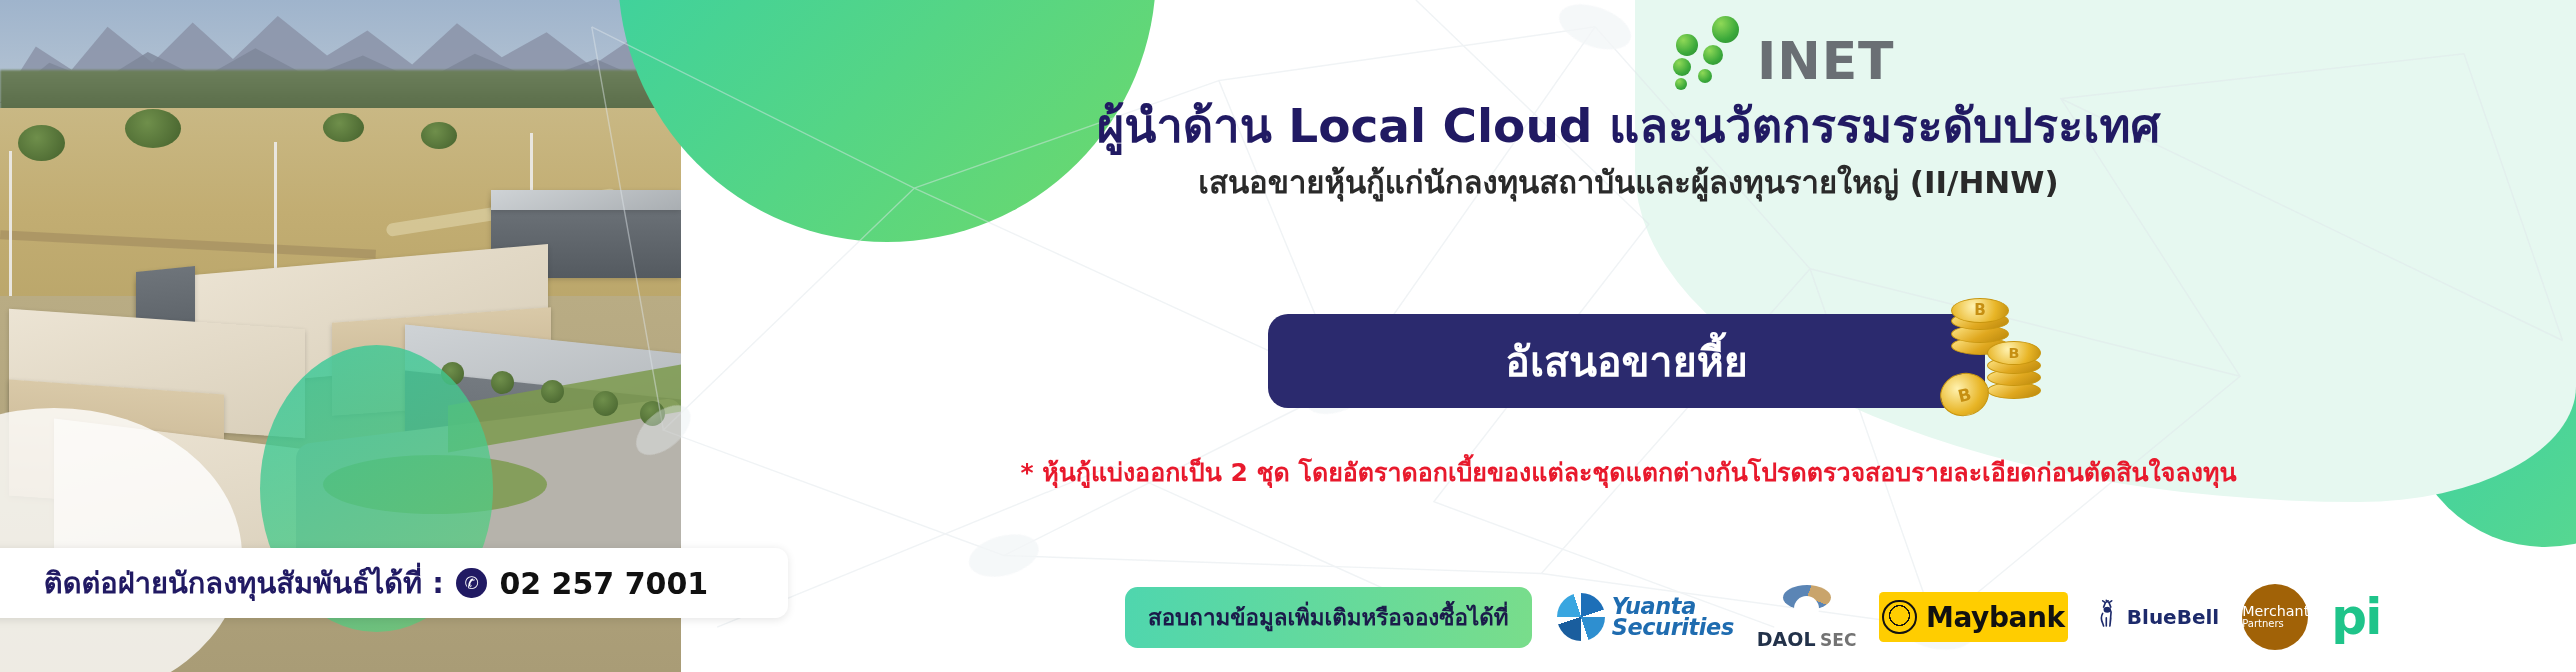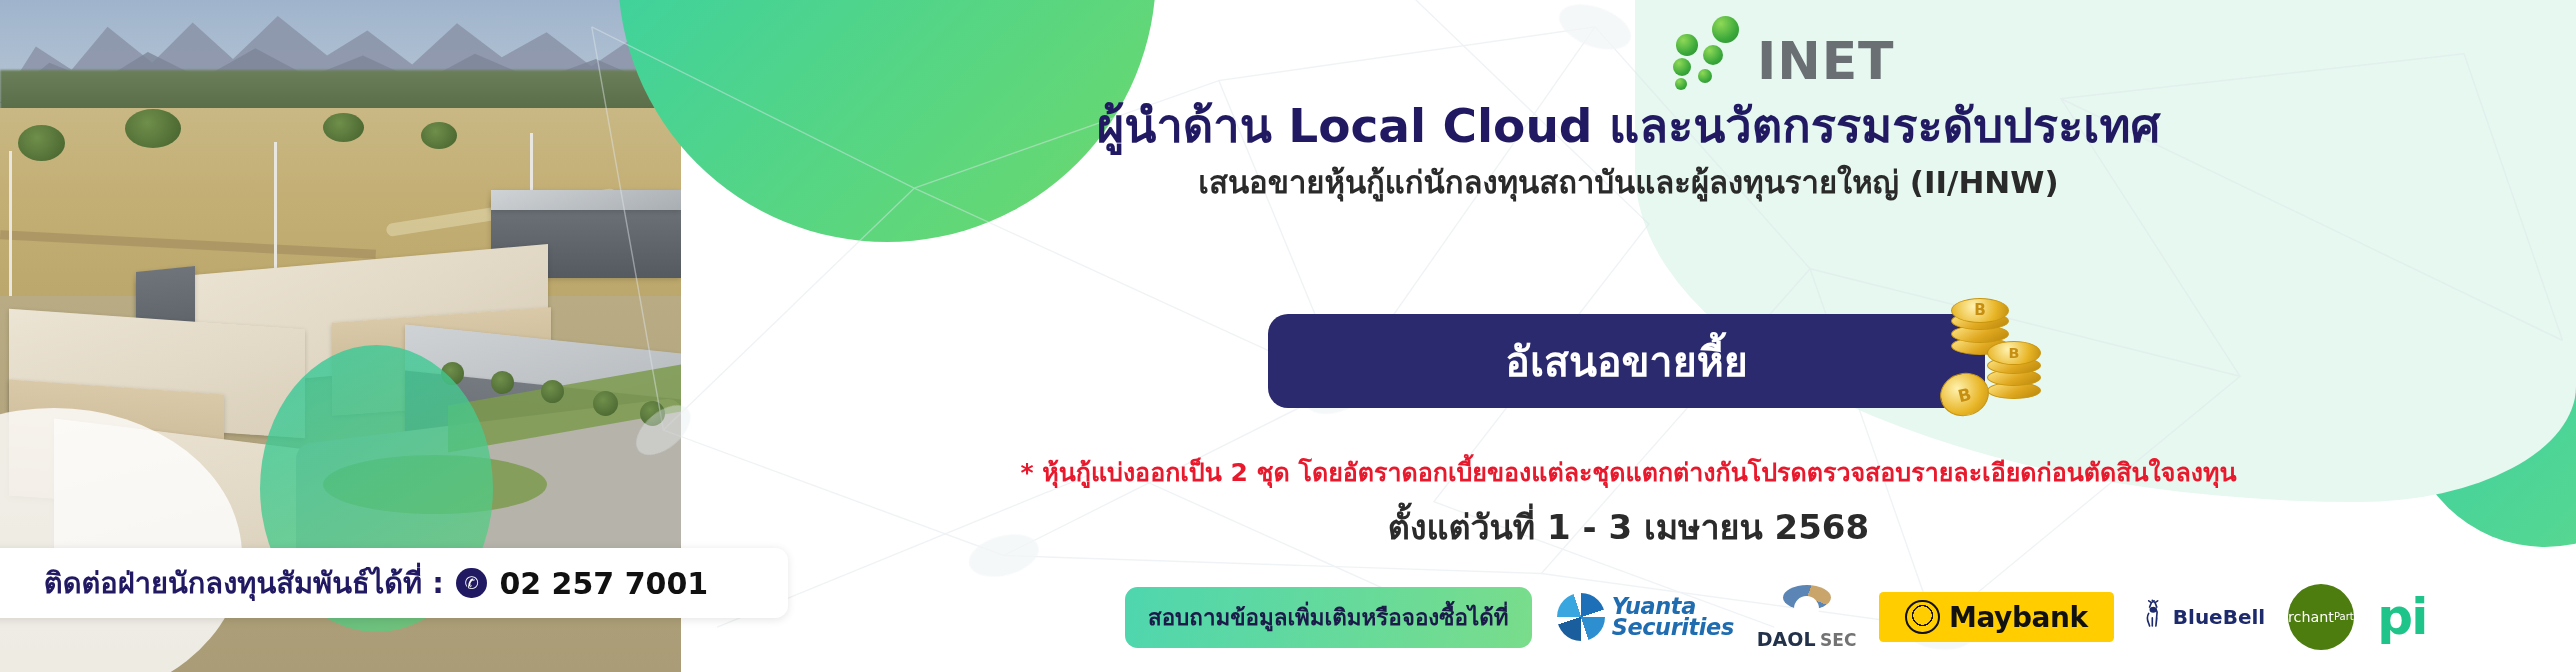--- a/index.html
+++ b/index.html
@@ -293,40 +293,40 @@
     content: ""; position: absolute; left: 11.6px; top: 11.6px;
     width: 25px; height: 25px; border-radius: 50%; background: #ffffff;
   }
   .daol-text { font-size: 19px; font-weight: 700; color: #23324a; margin-top: 30.5px; }
   .daol-sec  { color: #737373; font-size: 17px; }
 
   
   .maybank {
     background: #ffcd00;
     border-radius: 4.5px;
-    padding: 8px 26px;
+    padding: 8px 3px;
     display: flex; align-items: center; gap: 9px;
   }
   .maybank-mark {
     width: 30.5px; height: 30.5px; border-radius: 50%;
     border: 2.7px solid #111111;
     background: radial-gradient(circle at 50% 45%, #ffcd00 40%, #111 41% 46%, #ffcd00 47%);
   }
   .maybank-text { font-size: 28px; font-weight: 700; color: #111111; letter-spacing: -0.4px; }
 
   
   .bluebell { display: flex; flex-direction: row; align-items: center; }
   .bluebell-text { color: #1d2a6b; font-size: 20px; font-weight: 700; }
 
   
   .merchant {
     width: 66px; height: 66px; border-radius: 50%;
-    background: #4d7c0f;
-    display: flex; flex-direction: row;
-    align-items: center; justify-content: center;
+    background: #a16207;
+    display: flex; flex-direction: column;
+    justify-content: center;
     color: #ffffff; line-height: 1.05;
   }
   .merchant-main { font-size: 14.3px; }
   .merchant-sub  { font-size: 10px; }
 
   
   .pi-text { color: #1fc48a; font-size: 50px; font-weight: 700; line-height: 0.8; letter-spacing: -1.8px; }
 
   
   .contact-card {
@@ -451,21 +451,20 @@
       <span class="coin-stack" style="left:16px; top:16px;  width:56px; height:16px;"></span>
       <span class="coin-face" style="left:16px; top:1.8px; width:56px; height:23px; font-size:15.2px;">B</span>
       <span class="coin-stack" style="left:52px; top:86px;  width:52px; height:15.2px;"></span>
       <span class="coin-stack" style="left:52px; top:73px;  width:52px; height:15.2px;"></span>
       <span class="coin-stack" style="left:52px; top:61px;  width:52px; height:15.2px;"></span>
       <span class="coin-face" style="left:52px; top:45px; width:52px; height:22.4px; font-size:14.3px;">B</span>
       <span class="coin-face" style="left:5.4px;  top:77px; width:47px; height:41px; font-size:17px; transform:rotate(-14deg);">B</span>
     </div>
 
     <div class="disclaimer">* หุ้นกู้แบ่งออกเป็น 2 ชุด โดยอัตราดอกเบี้ยของแต่ละชุดแตกต่างกันโปรดตรวจสอบรายละเอียดก่อนตัดสินใจลงทุน</div>
-    <div class="date-line">ตั้งแต่วันที่ 1 - 3 เมษายน 2568</div>
 
     <div class="cta-row">
       <button class="cta-button">สอบถามข้อมูลเพิ่มเติมหรือจองซื้อได้ที่</button>
 
       <div class="partners">
 
         <div class="partner">
           <span class="yuanta-mark"></span>
           <span class="yuanta-text">
             <span>Yuanta</span><br>

